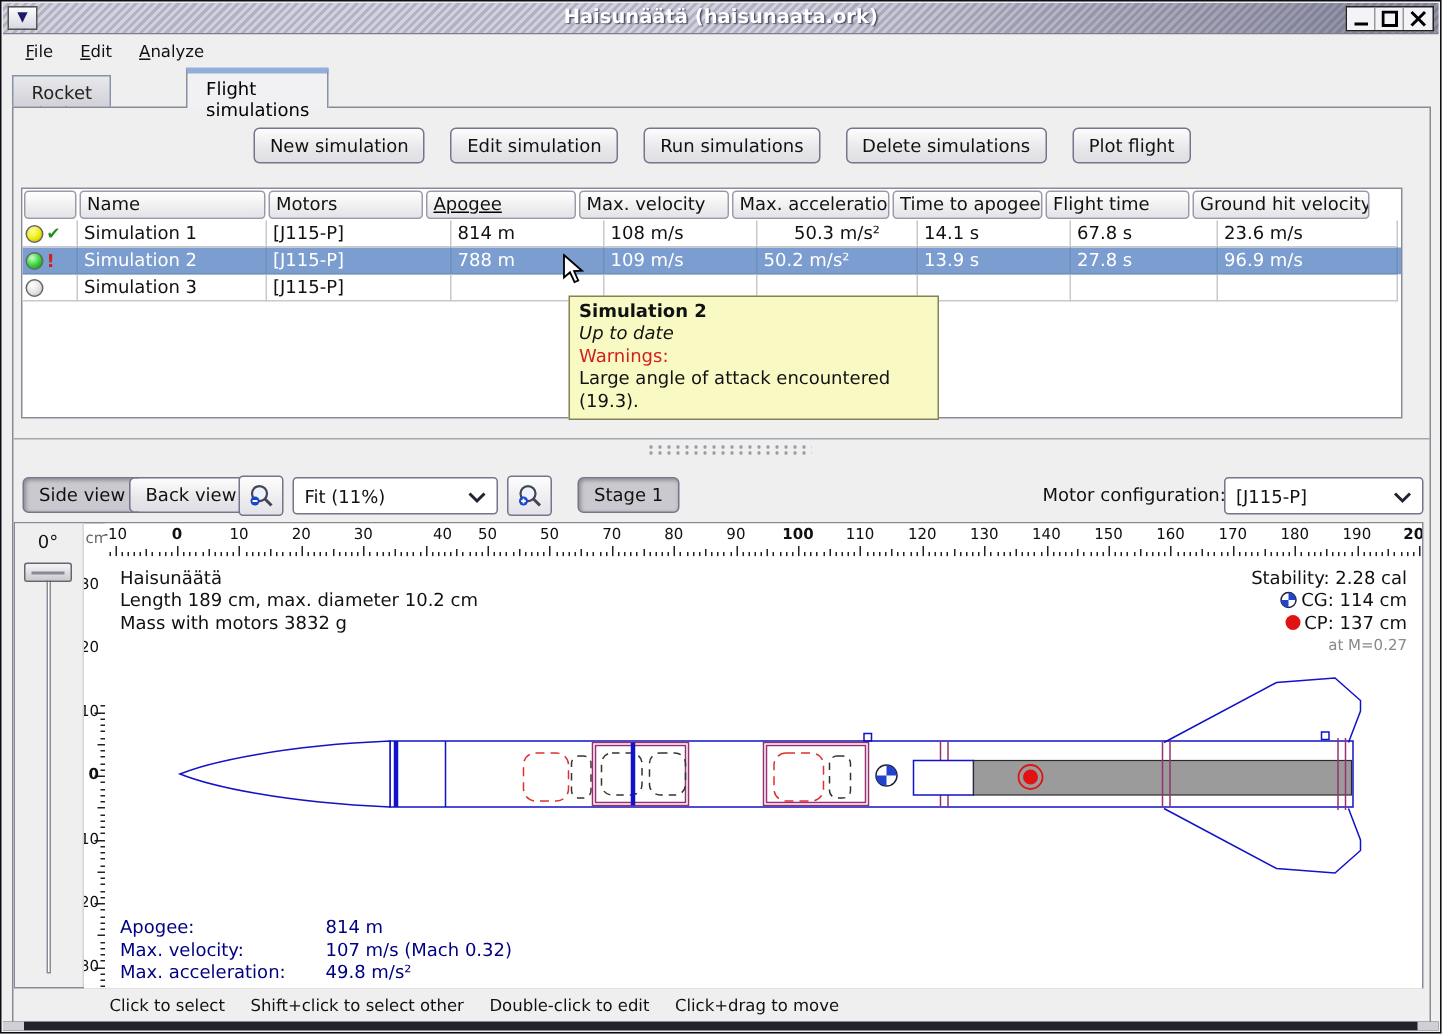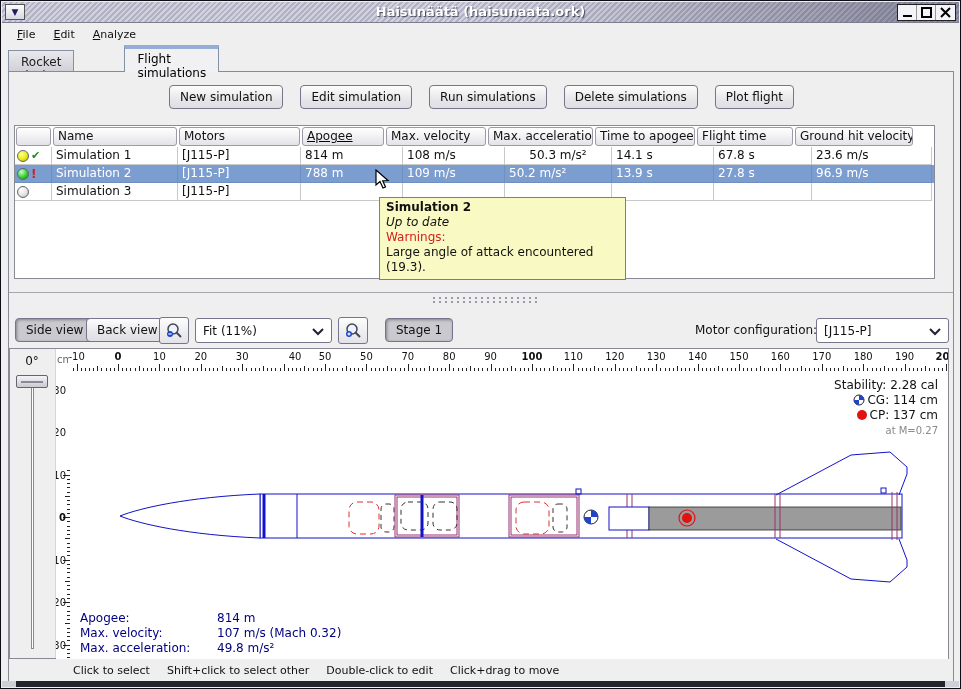--- a/index.html
+++ b/index.html
@@ -148,24 +148,24 @@
     </div>
 
   <div class="tablepane">
     <div class="thead" id="thead">
         <div class="th" style="width: 37px;">
           <div class="th-inner"></div>
         </div>
         <div class="th" style="width: 126px;">
           <div class="th-inner">Name</div>
         </div>
-        <div class="th" style="width: 123px;">
+        <div class="th" style="width: 105px;">
           <div class="th-inner">Motors</div>
         </div>
-        <div class="th" style="width: 84px; text-decoration: underline;">
+        <div class="th" style="width: 102px; text-decoration: underline;">
           <div class="th-inner">Apogee</div>
         </div>
         <div class="th" style="width: 102px;">
           <div class="th-inner">Max. velocity</div>
         </div>
         <div class="th" style="width: 107px;">
           <div class="th-inner">Max. acceleration</div>
         </div>
         <div class="th" style="width: 102px;">
           <div class="th-inner">Time to apogee</div>
@@ -604,20 +604,25 @@
           <path d="M521,146 L521,139 A7,7 0 0 1 528,146 Z" fill="#2244cc"></path>
           <path d="M521,146 L521,153 A7,7 0 0 1 514,146 Z" fill="#2244cc"></path>
         </g>
 
         <g>
           <circle cx="617" cy="147" r="8" fill="none" stroke="#e11212" stroke-width="1.2"></circle>
           <circle cx="617" cy="147" r="5" fill="#e11212"></circle>
         </g>
       </svg>
 
+      <div class="rocketinfo">
+        <div>Haisunäätä</div>
+        <div>Length 189 cm, max. diameter 10.2 cm</div>
+        <div>Mass with motors 3832 g</div>
+      </div>
 
       <div class="stability">
         <div>Stability: 2.28 cal</div>
         <div><svg width="12" height="12">
               <circle cx="6" cy="6" r="5" fill="#fff" stroke="#223"></circle>
               <path d="M6,6 L6,1 A5,5 0 0 1 11,6 Z" fill="#2244cc"></path>
               <path d="M6,6 L6,11 A5,5 0 0 1 1,6 Z" fill="#2244cc"></path>
             </svg><span>CG: 114 cm</span></div>
         <div><svg width="12" height="12">
               <circle cx="6" cy="6" r="5" fill="#e11212"></circle>

